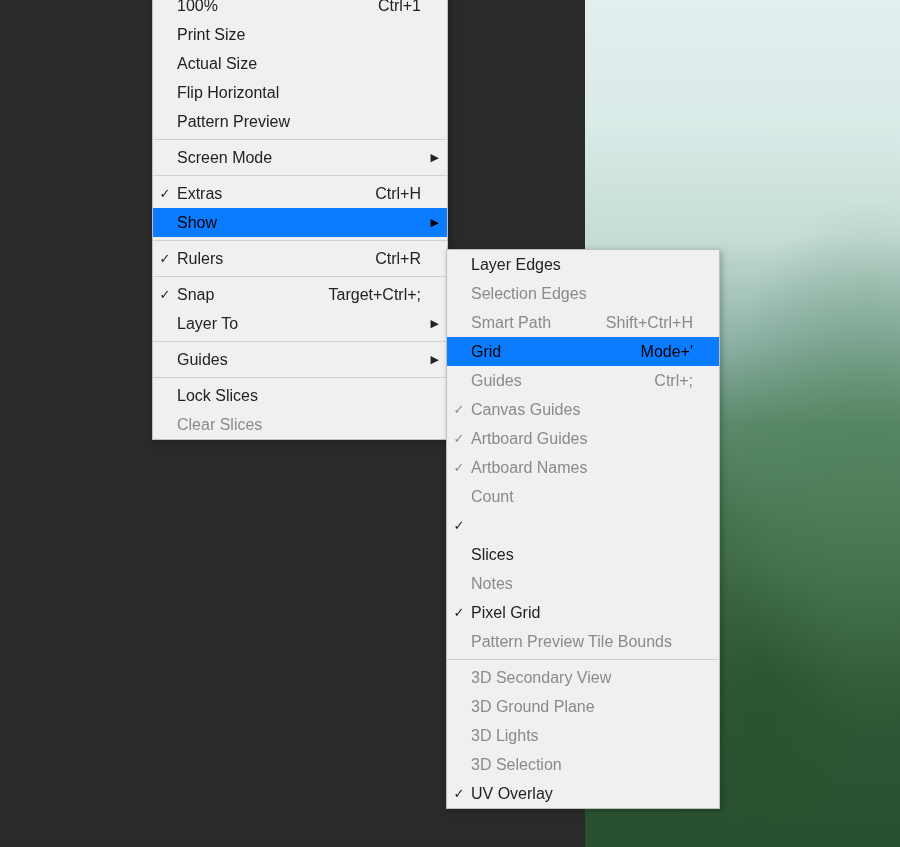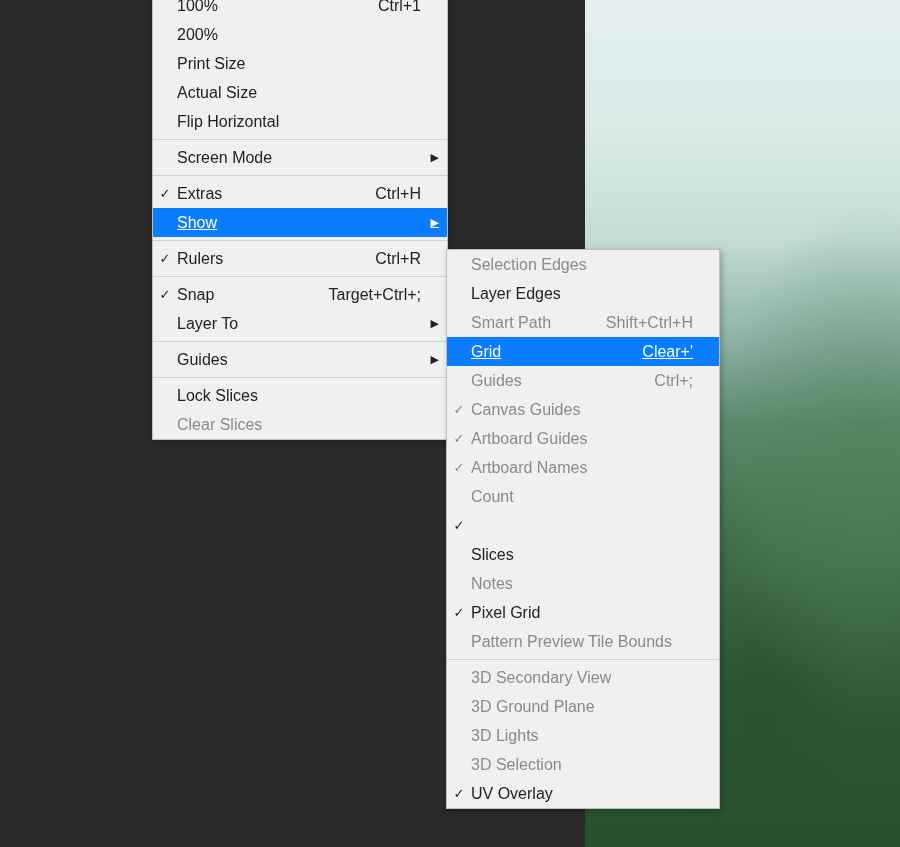--- a/index.html
+++ b/index.html
@@ -61,21 +61,21 @@
   }
   .item {
     display: flex;
     align-items: center;
     height: 29px;
     padding: 0 8px 0 0;
     color: #222;
     cursor: default;
   }
   .item.disabled { color: #8a8a8a; }
-  .item.highlight { background: #0a7cff; color: #ffffff; text-decoration: underline; }
+  .item.highlight { background: #0a7cff; color: #000000; }
   .check-col {
     width: 24px;
     text-align: center;
     flex-shrink: 0;
     font-size: 13px;
   }
   .label-col {
     flex: 1;
     white-space: nowrap;
     padding-right: 8px;
@@ -99,39 +99,39 @@
 
 <div class="menu menu-main" id="main-menu">
     <div class="item">
       <span class="check-col"></span>
       <span class="label-col">100%</span>
       <span class="shortcut-col">Ctrl+1</span>
       <span class="arrow-col"></span>
     </div>
     <div class="item">
       <span class="check-col"></span>
-      <span class="label-col">200%</span>
-      <span class="shortcut-col"></span>
-      <span class="arrow-col"></span>
-    </div>
-    <div class="item">
-      <span class="check-col"></span>
       <span class="label-col">Print Size</span>
       <span class="shortcut-col"></span>
       <span class="arrow-col"></span>
     </div>
     <div class="item">
       <span class="check-col"></span>
       <span class="label-col">Actual Size</span>
       <span class="shortcut-col"></span>
       <span class="arrow-col"></span>
     </div>
     <div class="item">
       <span class="check-col"></span>
       <span class="label-col">Flip Horizontal</span>
+      <span class="shortcut-col"></span>
+      <span class="arrow-col"></span>
+    </div>
+    <div class="item">
+      <span class="check-col"></span>
+      <span class="label-col">Pattern Preview</span>
       <span class="shortcut-col"></span>
       <span class="arrow-col"></span>
     </div>
     <div class="divider"></div>
     <div class="item">
       <span class="check-col"></span>
       <span class="label-col">Screen Mode</span>
       <span class="shortcut-col"></span>
       <span class="arrow-col">▶</span>
     </div>
@@ -183,42 +183,42 @@
       <span class="arrow-col"></span>
     </div>
     <div class="item disabled">
       <span class="check-col"></span>
       <span class="label-col">Clear Slices</span>
       <span class="shortcut-col"></span>
       <span class="arrow-col"></span>
     </div>
   </div>
 <div class="menu menu-sub" id="sub-menu">
+    <div class="item">
+      <span class="check-col"></span>
+      <span class="label-col">Layer Edges</span>
+      <span class="shortcut-col"></span>
+      <span class="arrow-col"></span>
+    </div>
     <div class="item disabled">
       <span class="check-col"></span>
       <span class="label-col">Selection Edges</span>
-      <span class="shortcut-col"></span>
-      <span class="arrow-col"></span>
-    </div>
-    <div class="item">
-      <span class="check-col"></span>
-      <span class="label-col">Layer Edges</span>
       <span class="shortcut-col"></span>
       <span class="arrow-col"></span>
     </div>
     <div class="item disabled">
       <span class="check-col"></span>
       <span class="label-col">Smart Path</span>
       <span class="shortcut-col">Shift+Ctrl+H</span>
       <span class="arrow-col"></span>
     </div>
     <div class="item highlight">
       <span class="check-col"></span>
       <span class="label-col">Grid</span>
-      <span class="shortcut-col">Clear+'</span>
+      <span class="shortcut-col">Mode+'</span>
       <span class="arrow-col"></span>
     </div>
     <div class="item disabled">
       <span class="check-col"></span>
       <span class="label-col">Guides</span>
       <span class="shortcut-col">Ctrl+;</span>
       <span class="arrow-col"></span>
     </div>
     <div class="item disabled">
       <span class="check-col">✓</span>

